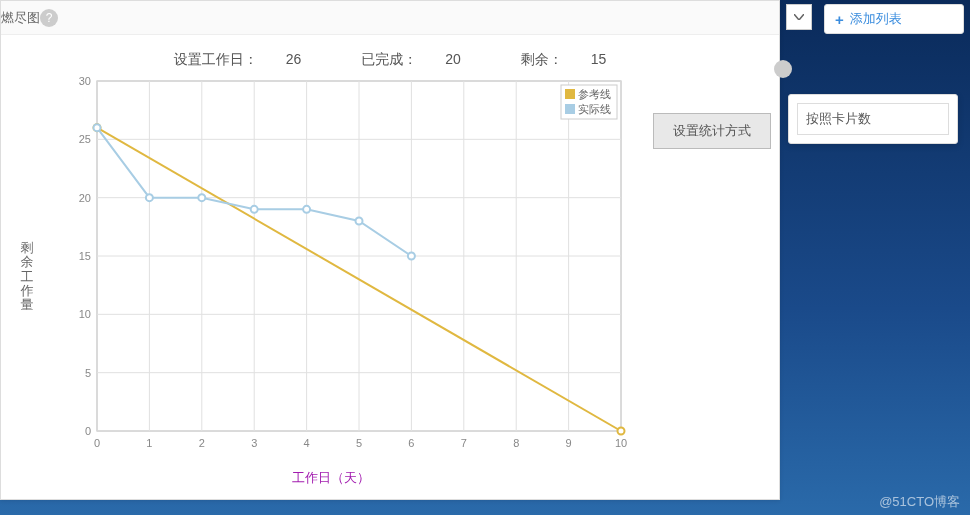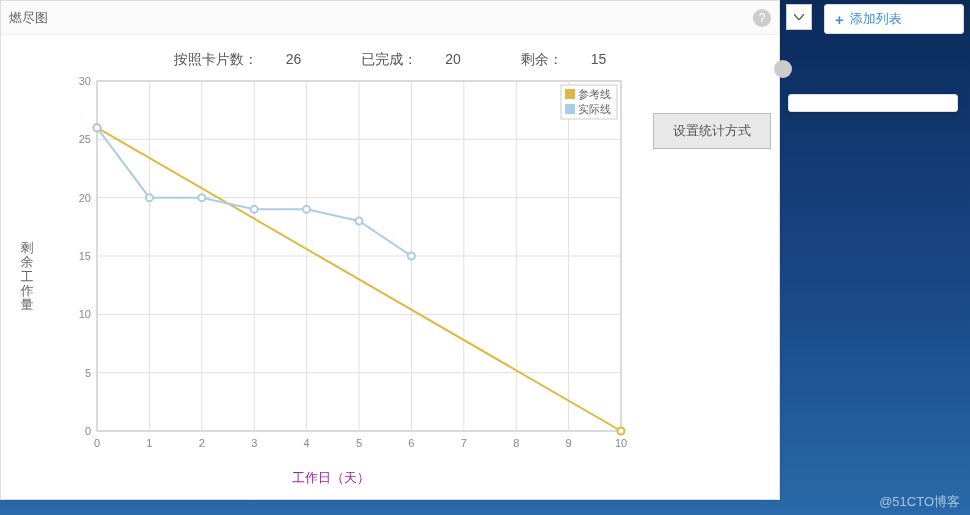--- a/index.html
+++ b/index.html
@@ -17,26 +17,26 @@
     position: absolute;
     left: 0; top: 0;
     width: 780px;
     height: 500px;
     background: #fff;
     border: 1px solid #ddd;
     box-shadow: 0 1px 4px rgba(0,0,0,.1);
   }
   .panel-header {
     height: 34px;
-    padding: 0 8px;
+    padding: 0 0;
     border-bottom: 1px solid #eee;
     background: #fafafa;
     display: flex;
     align-items: center;
-    justify-content: space-between;
+    justify-content: flex-start;
     color: #666;
   }
   .help-icon {
     width: 18px; height: 18px;
     border-radius: 50%;
     background: #ccc;
     color: #fff;
     font-size: 12px;
     display: flex; align-items: center; justify-content: center;
   }
@@ -175,21 +175,21 @@
 </head>
 <body>
 
 <div class="panel">
   <div class="panel-header">
     <span>燃尽图</span>
     <span class="help-icon">?</span>
   </div>
   <div class="panel-body">
     <div class="summary">
-      <span><span>按照卡片数：</span><span>26</span></span>
+      <span><span>设置工作日：</span><span>26</span></span>
       <span><span>已完成：</span><span>20</span></span>
       <span><span>剩余：</span><span>15</span></span>
     </div>
 
     <div class="chart-area">
       <div class="y-axis-label">
         <span>剩<br>余<br>工<br>作<br>量</span>
       </div>
       <svg class="plot" id="plot">
           <rect x="36" y="10" width="524" height="350" fill="none" stroke="#aaa" stroke-width="1"></rect>
@@ -263,19 +263,22 @@
       <path d="M0 0 L5 6 L10 0" fill="none" stroke="#666" stroke-width="1.5"></path>
     </svg>
 </div>
 
 <div class="add-col-btn">
   <span class="plus">+</span>
   <span>添加列表</span>
 </div>
 
 <div class="popup-menu" id="popup">
+    <div class="popup-item">
+      <span>按照卡片数</span>
+    </div>
   </div>
 
 <div class="side-badges">
   <div class="badge"></div>
 </div>
 
 <div class="watermark">@51CTO博客</div>
 
 </body></html>

